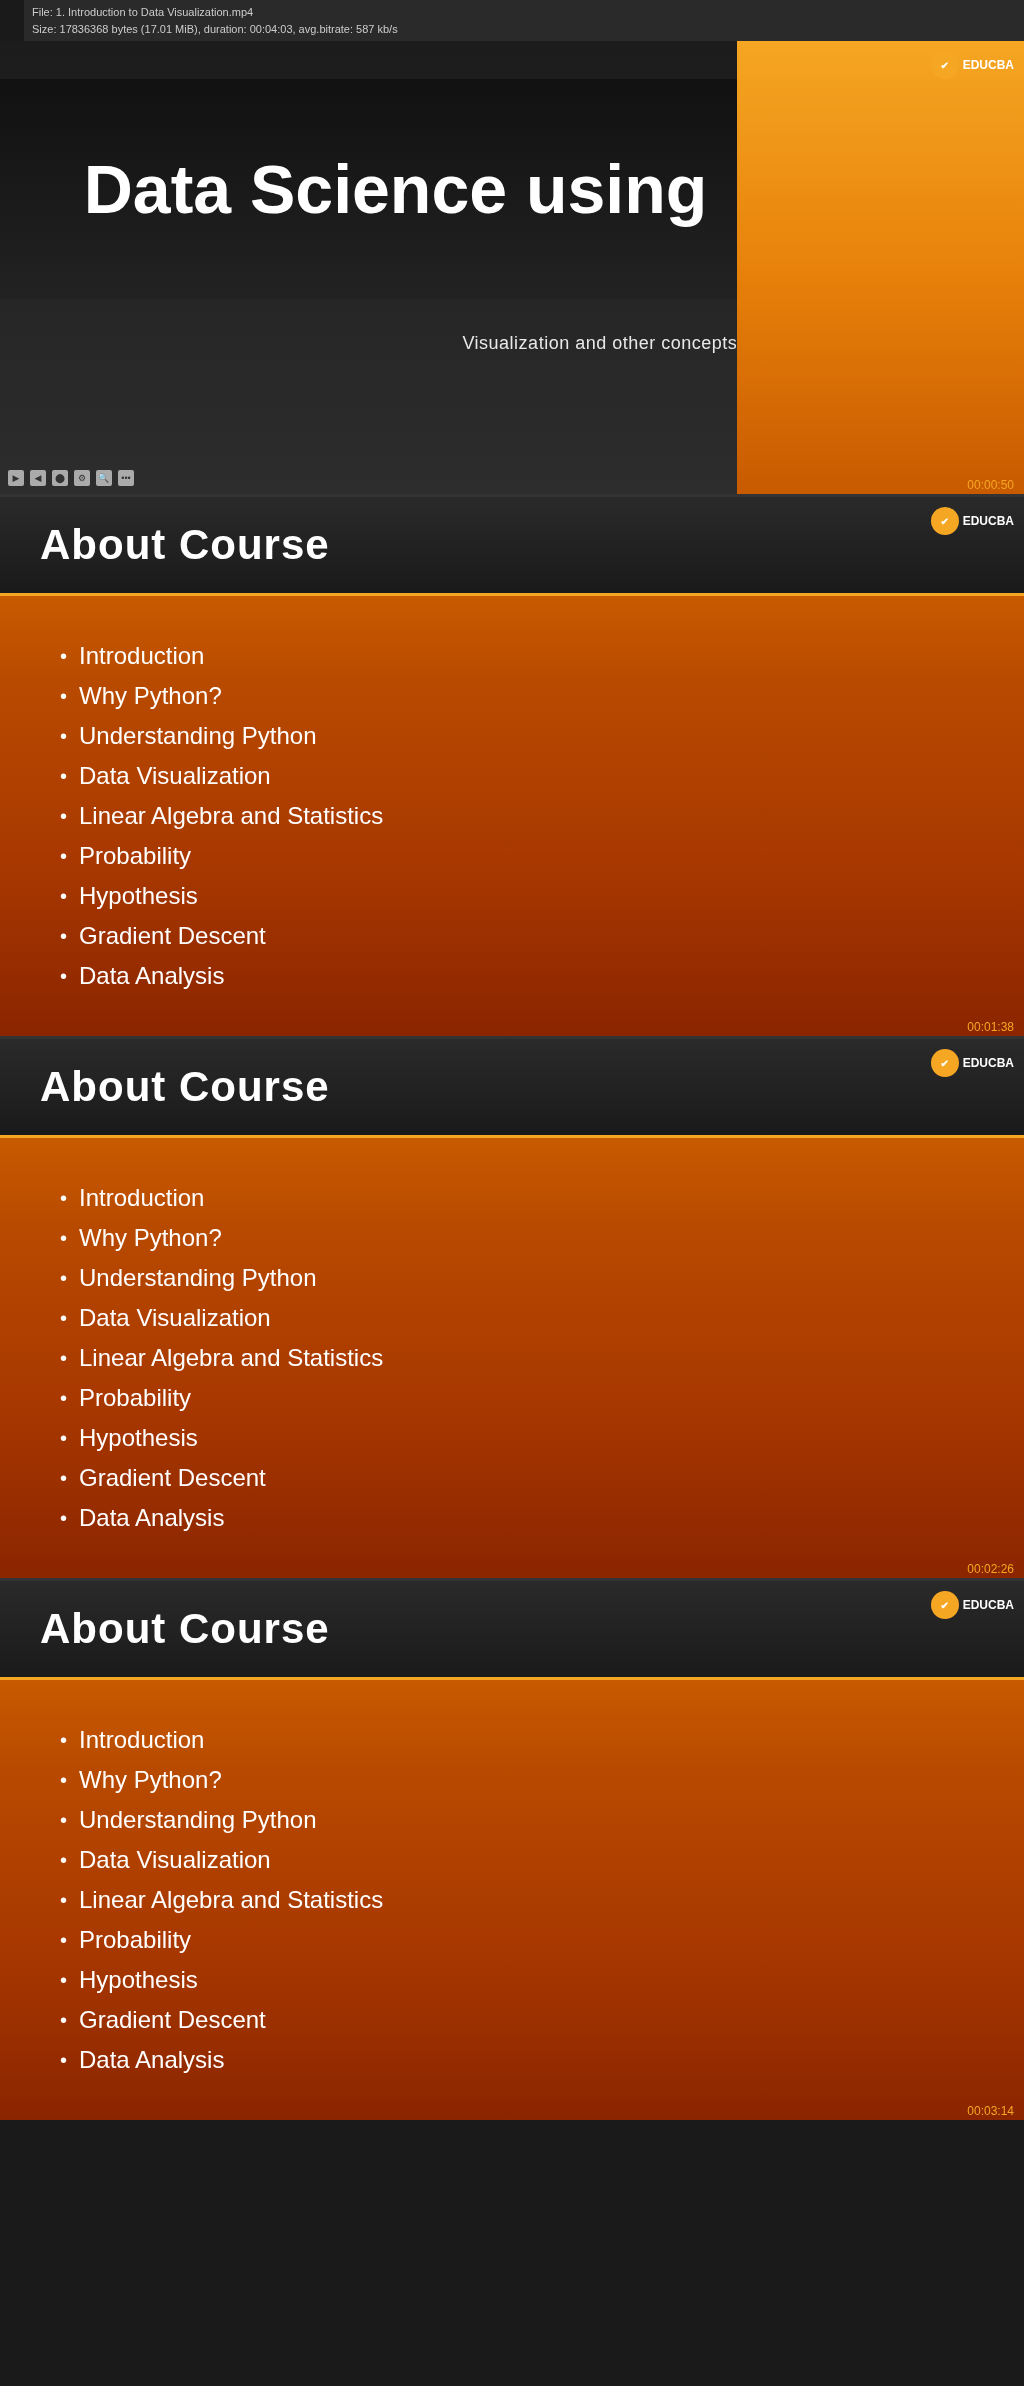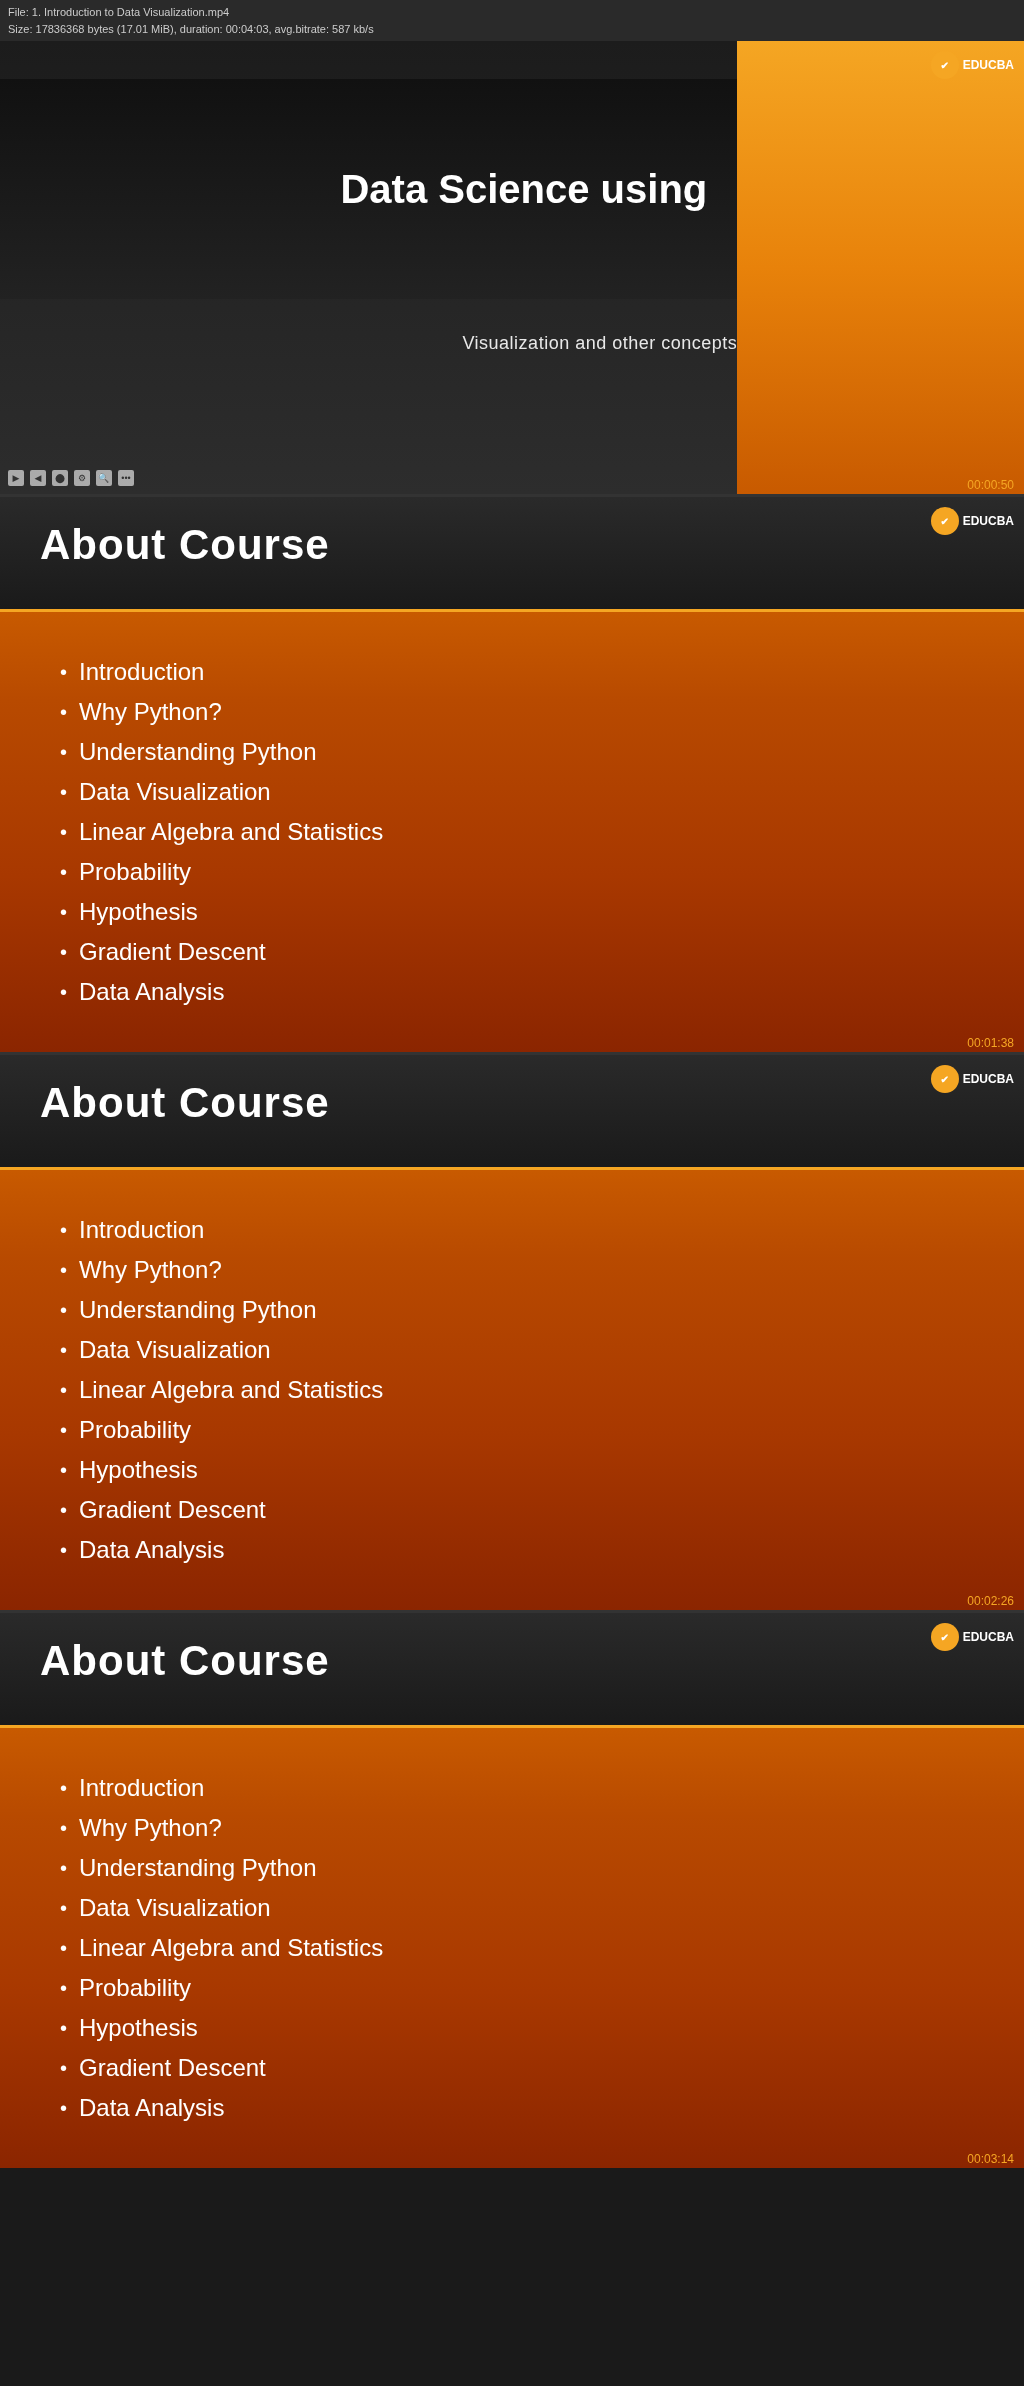--- a/index.html
+++ b/index.html
@@ -17,20 +17,21 @@
       overflow: hidden;
     }
 
     
     .meta-bar {
       background: #2a2a2a;
       padding: 4px 8px;
       font-size: 11px;
       color: #ccc;
       line-height: 1.5;
+      margin-left: 24px;
     }
 
     
     .title-frame {
       height: 453px;
       background: linear-gradient(135deg, #1a1a1a 0%, #2a2a2a 40%, #1a1a1a 100%);
       position: relative;
       display: flex;
       flex-direction: column;
       justify-content: center;
@@ -57,21 +58,21 @@
       width: 72%;
       height: 220px;
       background: linear-gradient(180deg, #111 0%, #222 100%);
       display: flex;
       flex-direction: column;
       justify-content: center;
       align-items: flex-end;
       padding-right: 30px;
     }
     .title-main-text {
-      font-size: 40px;
+      font-size: 68px;
       font-weight: bold;
       color: white;
       text-align: right;
       line-height: 1.15;
     }
     .title-subtitle {
       position: absolute;
       bottom: 140px;
       left: 0;
       width: 72%;
@@ -131,21 +132,21 @@
     }
 
     
     .about-frame {
       width: 100%;
       background: #1a1a1a;
       position: relative;
     }
     .about-header {
       background: linear-gradient(180deg, #2a2a2a 0%, #1a1a1a 100%);
-      padding: 24px 40px 40px 40px;
+      padding: 24px 40px 24px 40px;
       border-bottom: 3px solid #f5a623;
     }
     .about-title {
       font-size: 42px;
       font-weight: bold;
       color: white;
       letter-spacing: 1px;
     }
     .about-body {
       background: linear-gradient(180deg, #c85a00 0%, #b84a00 20%, #a83800 60%, #8b2500 100%);

